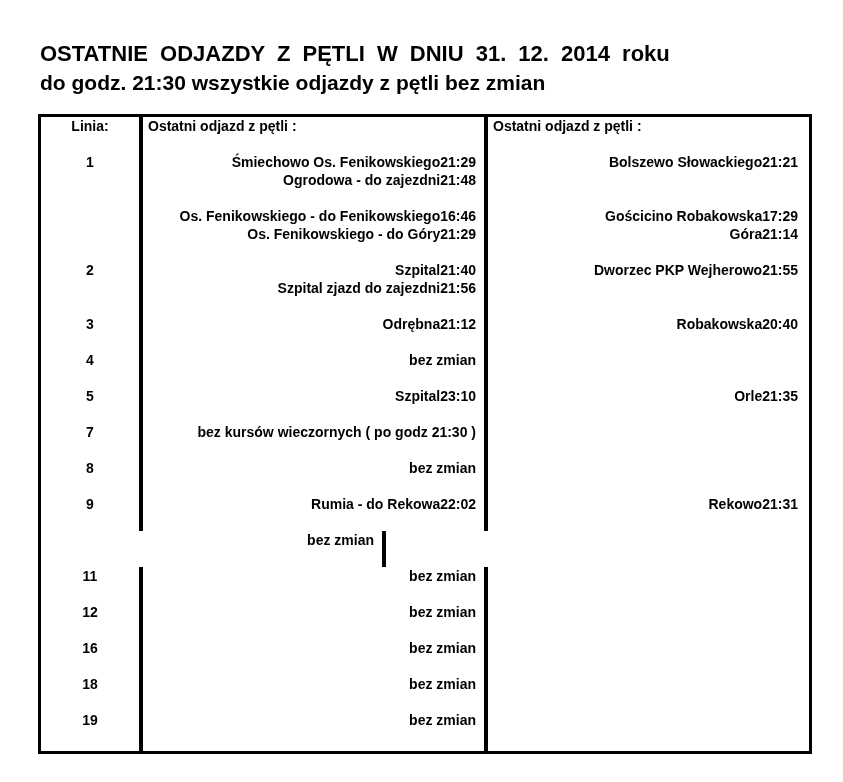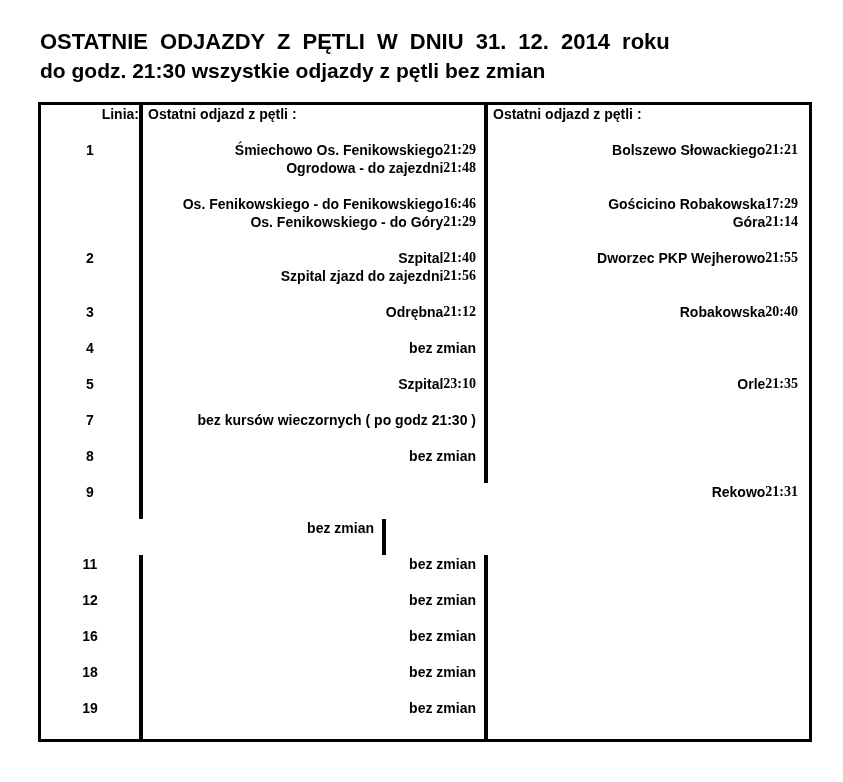--- a/index.html
+++ b/index.html
@@ -16,21 +16,21 @@
     overflow: hidden;
   }
   .page {
     box-sizing: border-box;
     width: 843px;
     height: 782px;
     padding: 24px 31px 0 38px;
   }
   .title {
     display: inline-block;
-    margin: 4px 0 18px 2px;
+    margin: 16px 0 18px 2px;
   }
   .title-line1 {
     font-size: 22px;
     line-height: 28px;
     word-spacing: 6px;
     white-space: nowrap;
   }
   .title-line2 {
     font-size: 21px;
     line-height: 26px;
@@ -58,21 +58,21 @@
   .cell {
     box-sizing: border-box;
   }
   .c-line {
     flex: none;
     width: 102px;
     border-right: 4px solid #000000;
     text-align: center;
   }
   .c-line.hdr {
-    text-align: right;
+    text-align: center;
     padding-left: 0;
   }
   .c-left {
     flex: none;
     width: 345px;
     border-right: 4px solid #000000;
     padding-left: 5px;
     padding-right: 8px;
   }
   .c-right {
@@ -88,21 +88,20 @@
   }
   .entry-line {
     display: flex;
     justify-content: flex-end;
   }
   .entry-label {
     white-space: pre;
   }
   .entry-time {
     white-space: pre;
-    font-family: Liberation Serif, serif;
   }
 </style>
 </head>
 <body>
 
 <div class="page">
 
   <div class="title">
     <div class="title-line1">OSTATNIE ODJAZDY Z PĘTLI W DNIU 31. 12. 2014 roku</div>
     <div class="title-line2">do godz. 21:30 wszystkie odjazdy z pętli bez zmian</div>
@@ -263,20 +262,26 @@
     <div class="cell c-right">
             <div class="entry-line">
               <span class="entry-label">&nbsp;</span>
               <span class="entry-time"></span>
             </div>
           </div>
   </div>
 
   <div class="t-row">
     <div class="cell c-line">9</div>
+    <div class="cell c-left">
+            <div class="entry-line">
+              <span class="entry-label">Rumia - do Rekowa</span>
+              <span class="entry-time">22:02</span>
+            </div>
+          </div>
     <div class="cell c-right">
             <div class="entry-line">
               <span class="entry-label">Rekowo</span>
               <span class="entry-time">21:31</span>
             </div>
           </div>
   </div>
 
   <div class="t-row">
     <div class="cell c-left">

